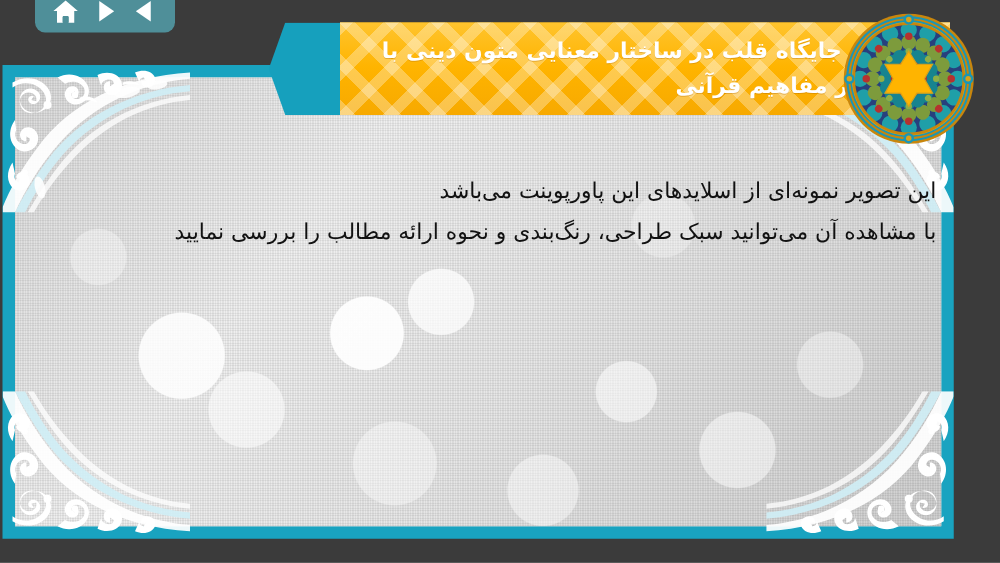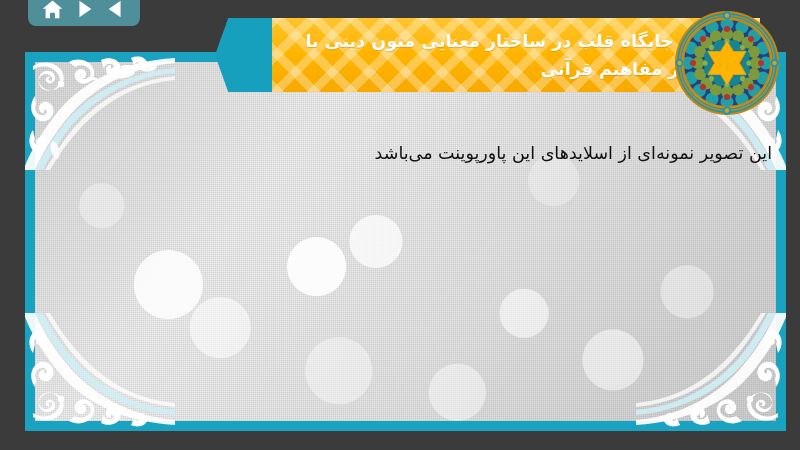--- a/index.html
+++ b/index.html
@@ -41,21 +41,21 @@
     display: flex;
     align-items: center;
     justify-content: center;
     cursor: pointer;
   }
   .nav-ico svg { display:block; }
 
   
   #frame {
     position: absolute;
-    left: 25px;
+    left: 2px;
     top: 52px;
     width: 761px;
     height: 379px;
     background: #19a3c0;
     overflow: hidden;
     padding-left: 32px;
   }
 
   
   #panel {
@@ -279,20 +279,21 @@
           <circle cx="58" cy="24" r="2.6"></circle>
           <circle cx="84" cy="18" r="2.2"></circle>
           <circle cx="24" cy="56" r="2.8"></circle>
           <circle cx="18" cy="86" r="2.3"></circle>
         </g>
       </svg>
     </div>
 
     <div id="body-copy">
       <p>این تصویر نمونه‌ای از اسلایدهای این پاورپوینت می‌باشد</p>
+      <p>با مشاهده آن می‌توانید سبک طراحی، رنگ‌بندی و نحوه ارائه مطالب را بررسی نمایید</p>
     </div>
   </div>
 
   <div id="banner-tail"></div>
 
   <div id="title-banner">
     <div id="title-text">بررسی جایگاه قلب در ساختار معنایی متون دینی با تمرکز بر مفاهیم قرآنی</div>
   </div>
 
   <div id="medallion">

